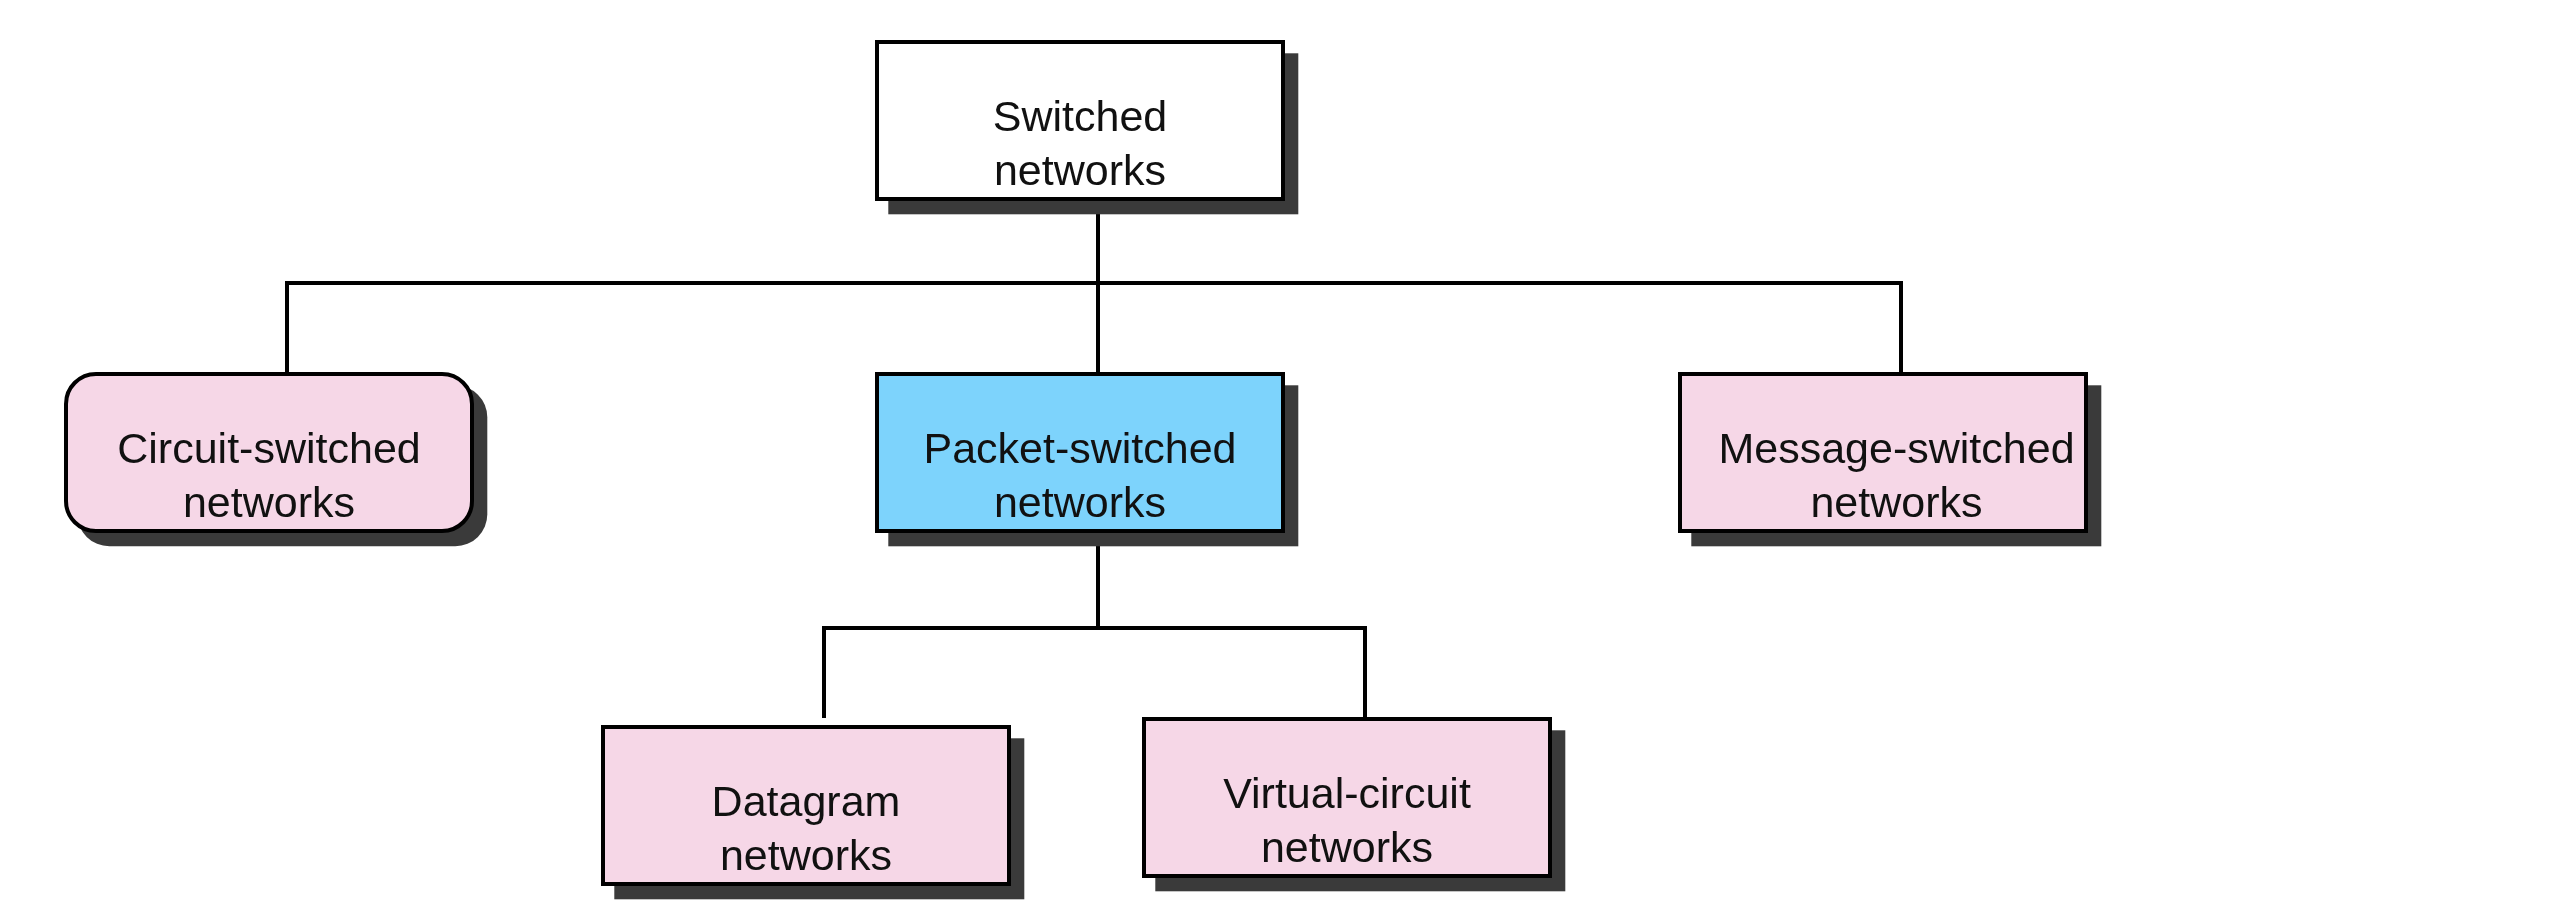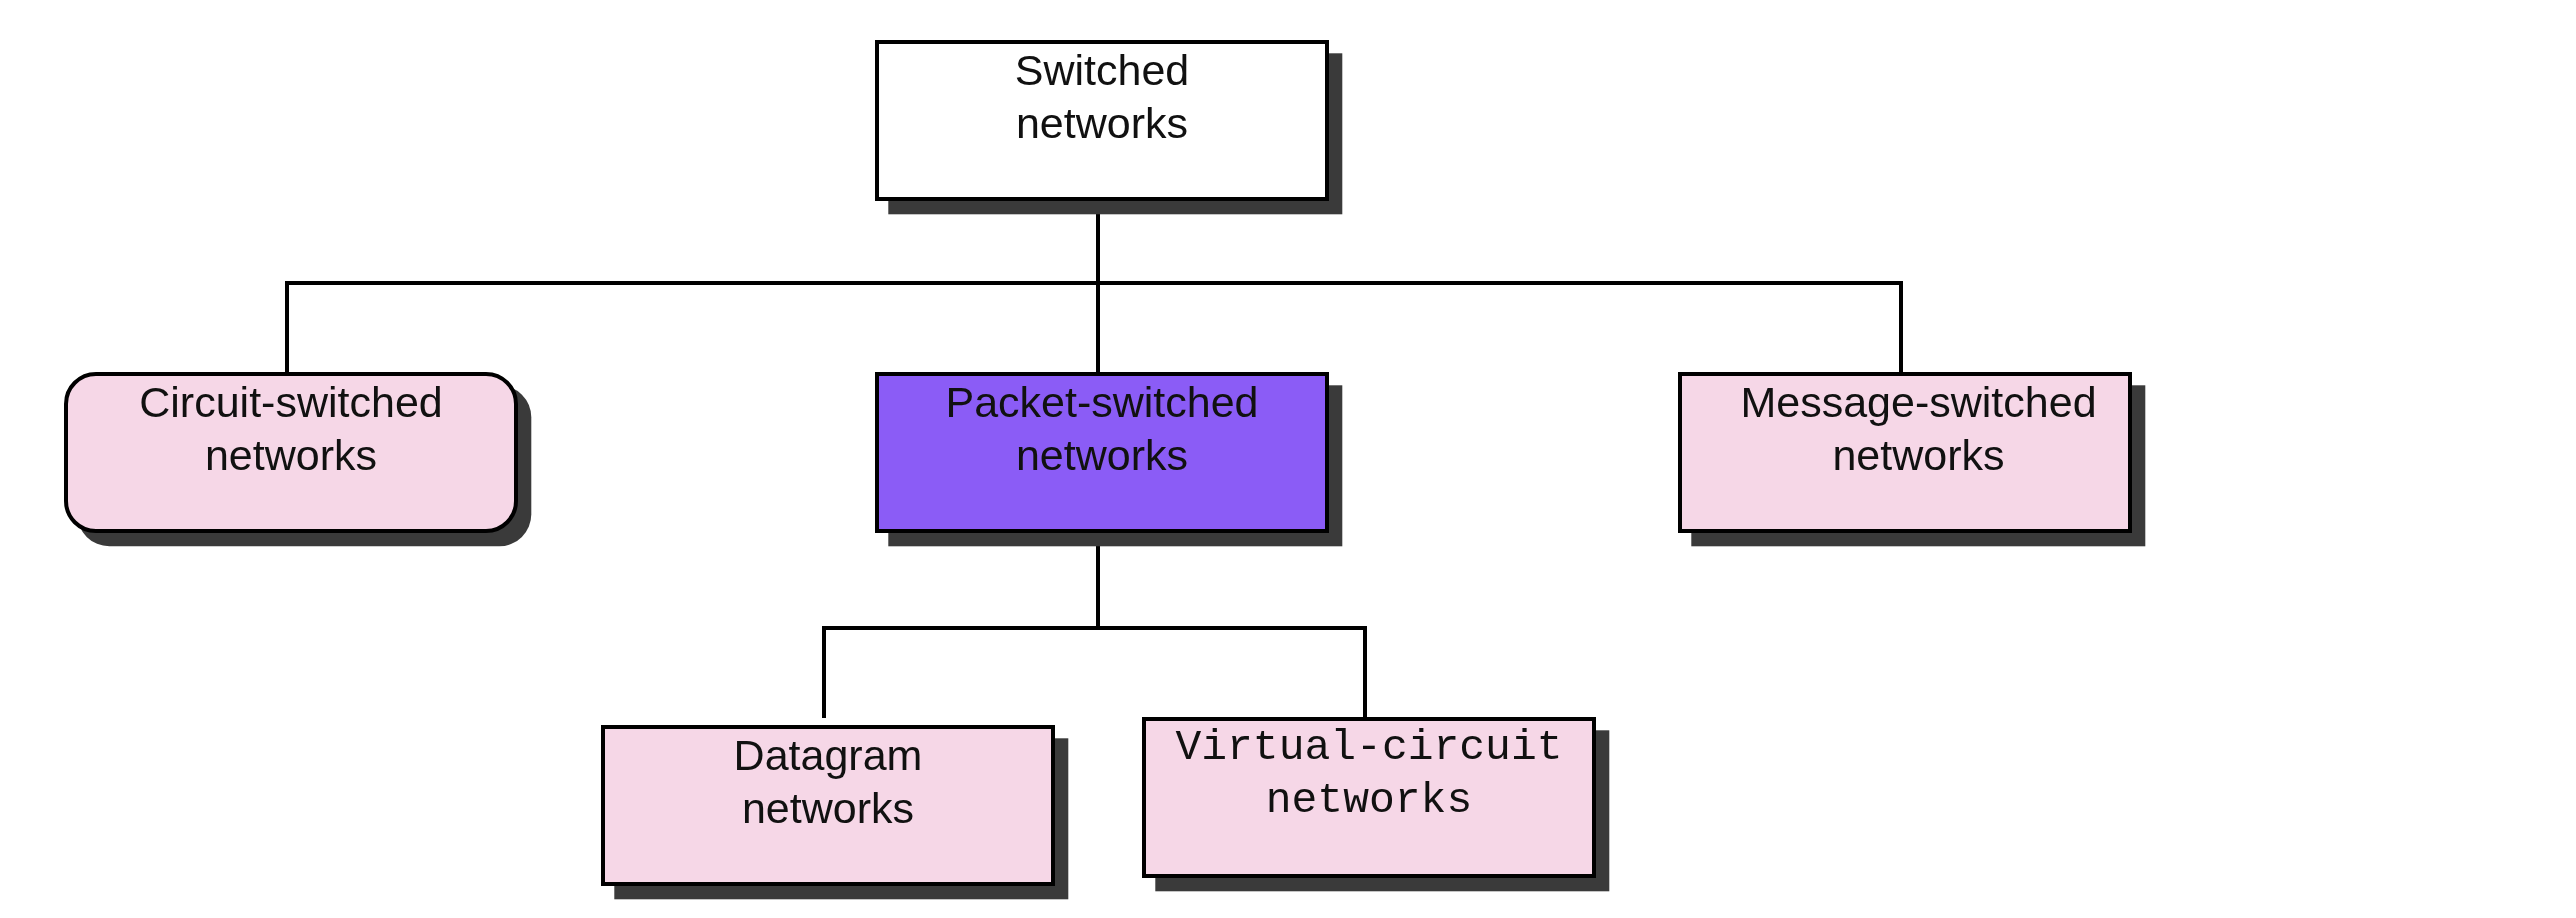--- a/index.html
+++ b/index.html
@@ -11,28 +11,28 @@
   .canvas {
     position: relative;
     width: 2576px;
     height: 919px;
     background: #ffffff;
     overflow: hidden;
   }
   
   .node {
     position: absolute;
-    width: 454px;
+    width: 410px;
     height: 161px;
     box-sizing: border-box;
     border: 4.7px solid #000000;
     background: #ffffff;
     box-shadow: 13.3px 13.3px 0 0 #3a3a3a;
     display: flex;
-    align-items: flex-start;
+    align-items: flex-end;
     justify-content: center;
     z-index: 2;
   }
   .node .label {
     white-space: pre-line;
     text-align: center;
     font-size: 43px;
     line-height: 1.24;
     color: #111111;
     letter-spacing: 0px;
@@ -78,34 +78,34 @@
   <div class="node pos-root" style="background-color: rgb(255, 255, 255);">
     <span class="label">Switched
 networks</span>
   </div>
 
   <div class="node pos-circuit" style="background-color: rgb(246, 215, 231); border-radius: 32px;">
     <span class="label">Circuit-switched
 networks</span>
   </div>
 
-  <div class="node pos-packet" style="background-color: #8b5cf6;">
+  <div class="node pos-packet" style="background-color: #7dd3fc;">
     <span class="label">Packet-switched
 networks</span>
   </div>
 
   <div class="node pos-message" style="background-color: rgb(246, 215, 231); padding-left: 27px;">
     <span class="label">Message-switched
 networks</span>
   </div>
 
   <div class="node pos-datagram" style="background-color: rgb(246, 215, 231);">
     <span class="label">Datagram
 networks</span>
   </div>
 
-  <div class="node pos-virtual" style="background-color: rgb(246, 215, 231); font-family: Liberation Mono, monospace;">
+  <div class="node pos-virtual" style="background-color: rgb(246, 215, 231);">
     <span class="label">Virtual-circuit
 networks</span>
   </div>
 
 </div>
 
 
 </body></html>

